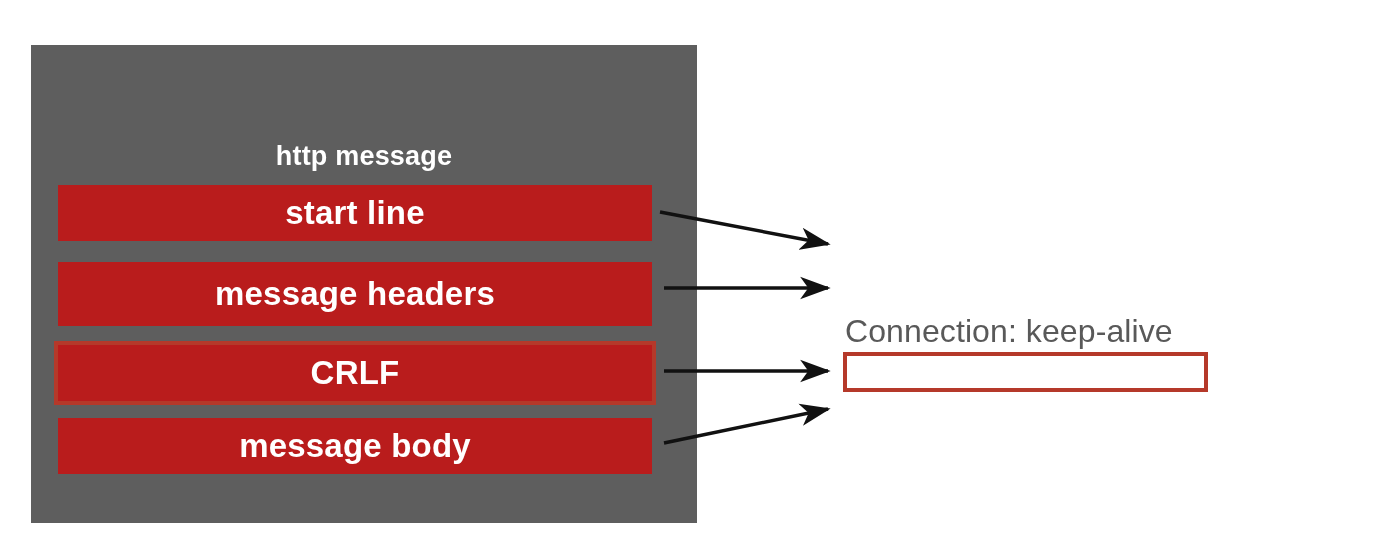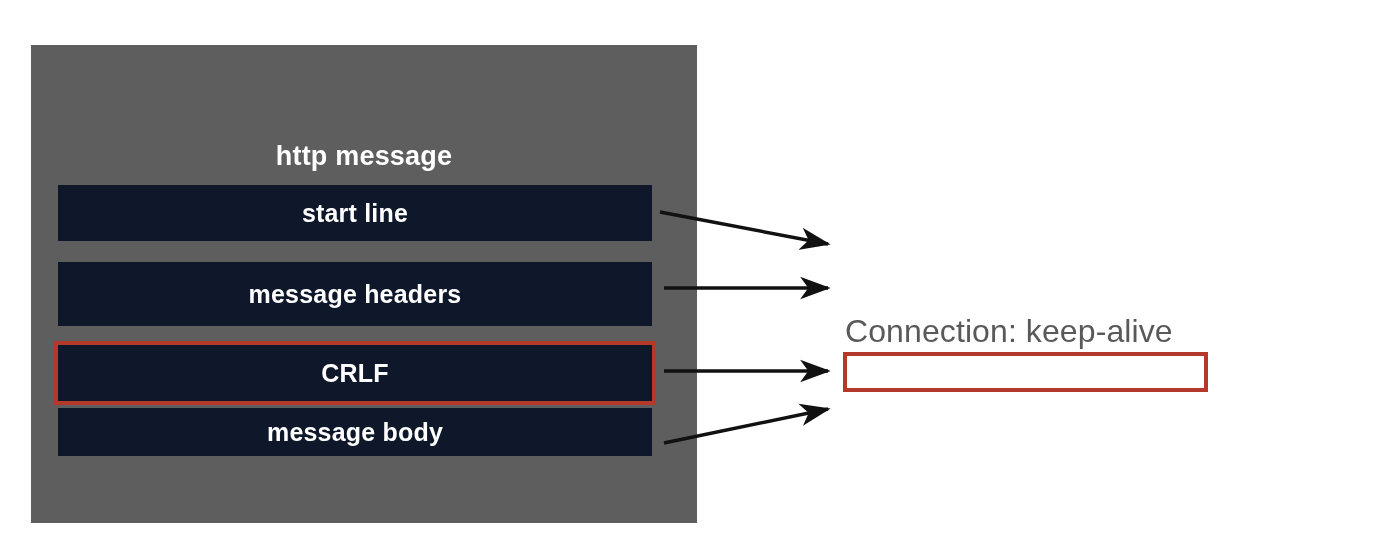--- a/index.html
+++ b/index.html
@@ -42,34 +42,34 @@
     font-weight: bold;
     letter-spacing: 0.2px;
     line-height: 1;
   }
 
   
   .seg {
     position: absolute;
     left: 27px;              
     width: 594px;            
-    background: #0f172a;
+    background: #b91c1c;
     color: #ffffff;
-    font-size: 25px;
+    font-size: 33px;
     font-weight: bold;
     display: flex;
     align-items: center;
     justify-content: center;
     box-sizing: border-box;
     letter-spacing: 0.2px;
   }
   .seg-startline  { top: 140px; height: 56px; }   
   .seg-headers    { top: 217px; height: 64px; }   
   .seg-crlf       { top: 300px; height: 56px; }   
-  .seg-body       { top: 363px; height: 48px; }   
+  .seg-body       { top: 373px; height: 56px; }   
 
   .seg-crlf {
     outline: 4px solid #b5392a;
     outline-offset: 0px;
   }
 
   
   .msg-line {
     position: absolute;
     left: 845px;

